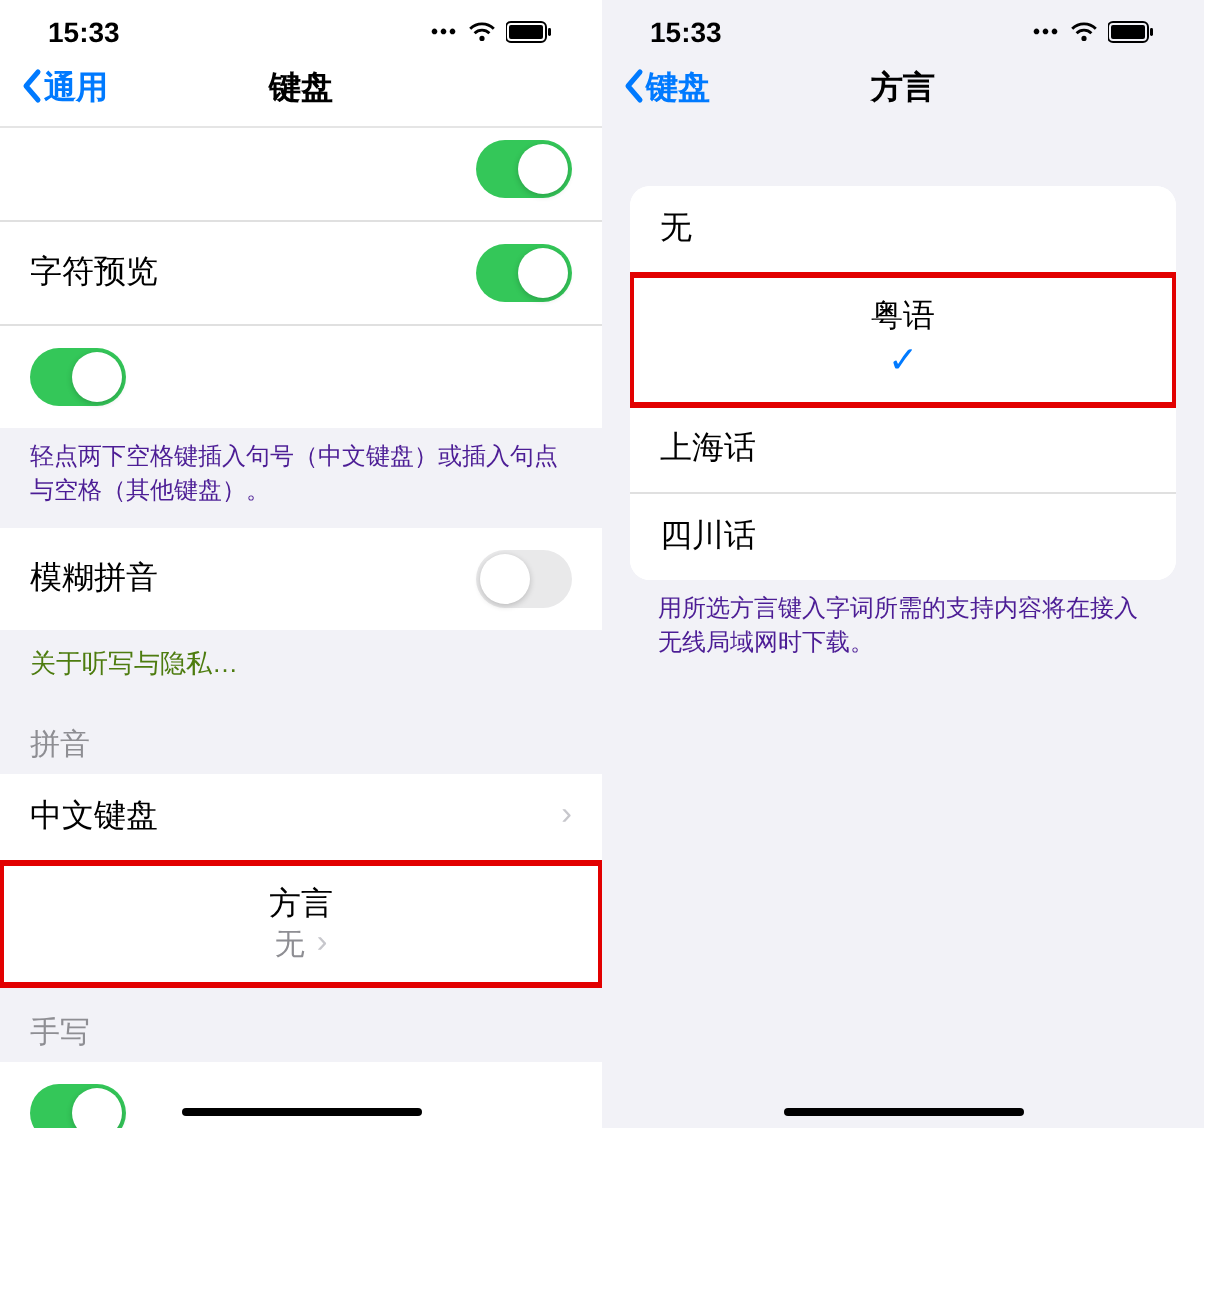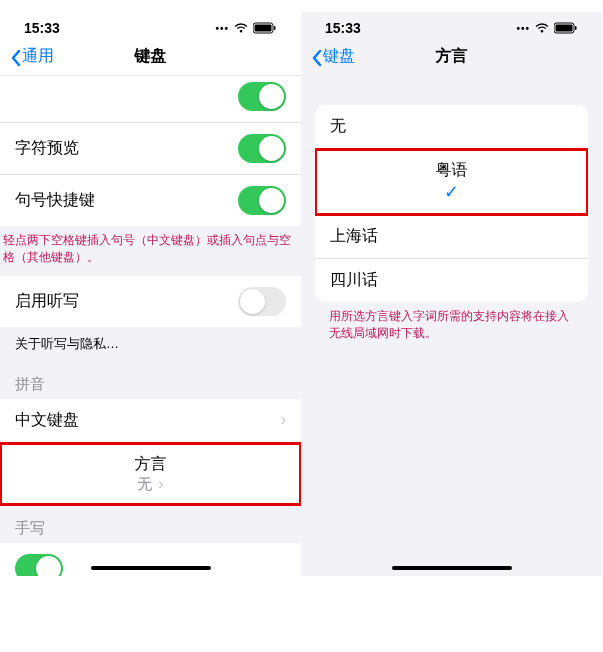--- a/index.html
+++ b/index.html
@@ -9,21 +9,20 @@
       font-family: -apple-system, 'PingFang SC', sans-serif;
       width: 603px;
       height: 652px;
     }
     .phone {
       width: 301px;
       height: 564px;
       background: #f2f2f7;
       position: relative;
       overflow: hidden;
-      margin-top: 12px;
     }
     .status-bar {
       display: flex;
       justify-content: space-between;
       align-items: center;
       padding: 8px 24px 4px;
       background: #f2f2f7;
       font-size: 14px;
       font-weight: 600;
     }
@@ -36,24 +35,25 @@
     .nav-bar {
       display: flex;
       align-items: center;
       padding: 6px 10px 8px;
       position: relative;
       background: #f2f2f7;
     }
     .phone-left .nav-bar { background: #fff; border-bottom: 1px solid #e5e5e5; }
     .nav-back {
       display: flex;
-      align-items: flex-end;
+      align-items: flex-start;
       color: #007aff;
       font-size: 16px;
       z-index: 1;
+      font-weight: bold;
     }
     .nav-title {
       position: absolute;
       left: 50%;
       transform: translateX(-50%);
       font-size: 16px;
       font-weight: 600;
     }
     .content { overflow-y: auto; }
     .group {
@@ -104,27 +104,27 @@
       background: #fff;
       border-radius: 50%;
       position: absolute;
       top: 2px;
       box-shadow: 0 1px 3px rgba(0,0,0,0.2);
     }
     .toggle.on::after { right: 2px; }
     .toggle.off::after { left: 2px; }
     .footer {
       font-size: 12px;
-      color: #be185d;
-      padding: 6px 3px 10px;
+      color: #4c1d95;
+      padding: 6px 15px 10px;
       line-height: 1.4;
     }
     .link {
       font-size: 13px;
-      color: #000000;
+      color: #4d7c0f;
       padding: 8px 15px;
     }
     .header {
       font-size: 15px;
       color: #8e8e93;
       padding: 14px 15px 5px;
     }
     .highlight {
       outline: 3px solid #e20000;
       outline-offset: -2px;
@@ -182,29 +182,28 @@
     <div class="group">
       <div class="row row-partial">
         <span></span>
         <span class="toggle on"></span>
       </div>
       <div class="row">
         <span>字符预览</span>
         <span class="toggle on"></span>
       </div>
       <div class="row">
-        <span>句号快捷键</span>
         <span class="toggle on"></span>
       </div>
     </div>
     <div class="footer">轻点两下空格键插入句号（中文键盘）或插入句点与空格（其他键盘）。</div>
 
     <div class="group">
       <div class="row">
-        <span>启用听写</span>
+        <span>模糊拼音</span>
         <span class="toggle off"></span>
       </div>
     </div>
     <div class="link">关于听写与隐私…</div>
 
     <div class="header">拼音</div>
     <div class="group">
       <div class="row">
         <span>中文键盘</span>
         <span class="row-right">

